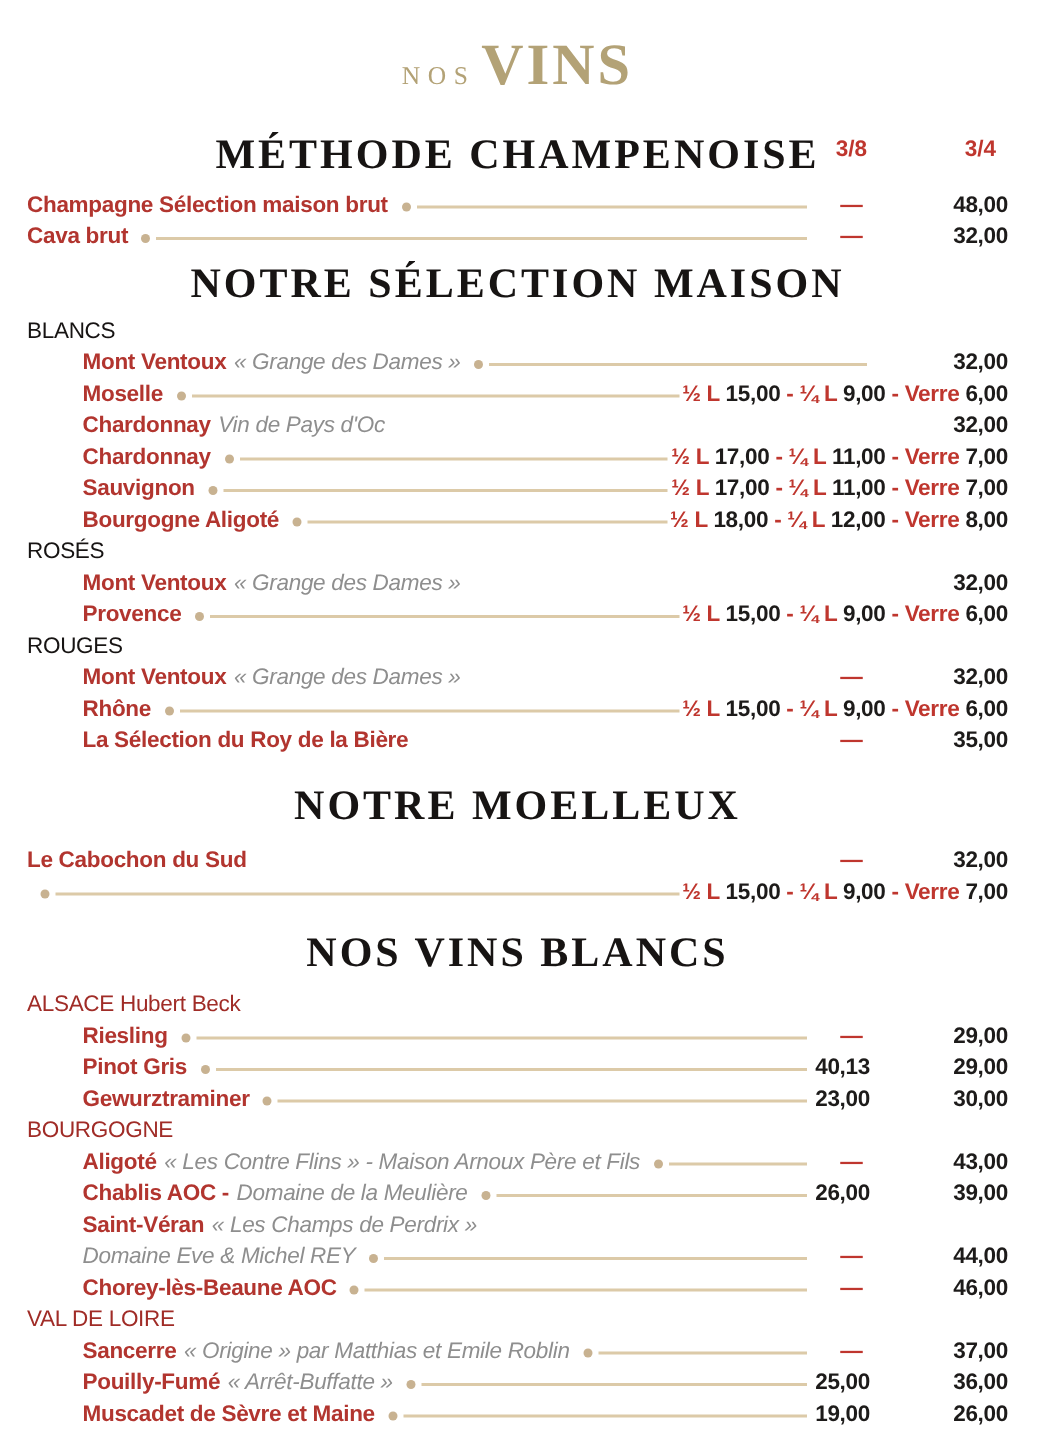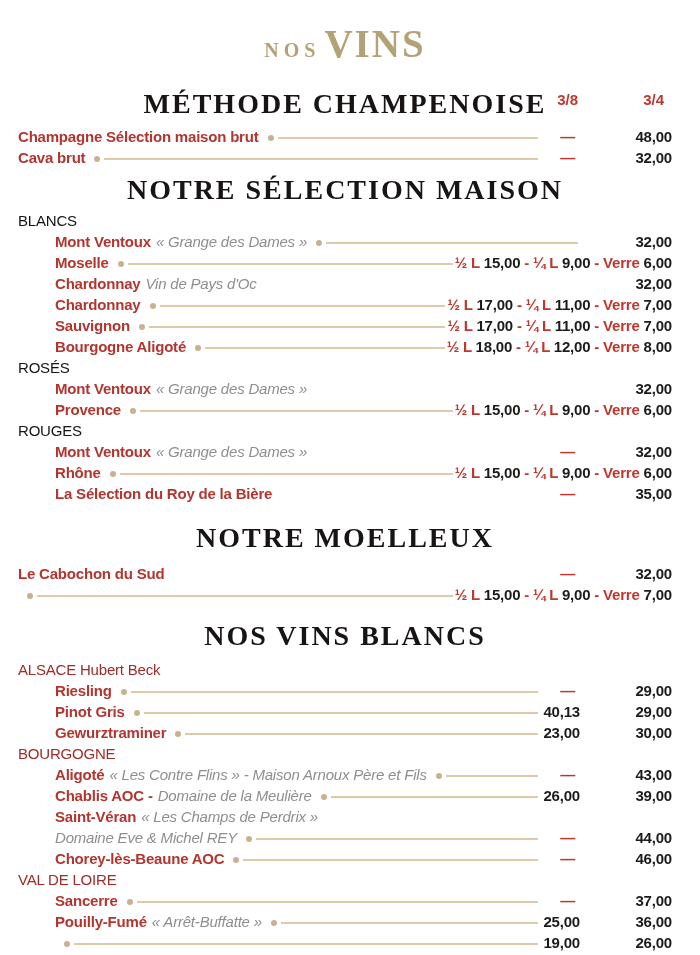--- a/index.html
+++ b/index.html
@@ -22,21 +22,21 @@
     font-family:"Liberation Sans",sans-serif;
     background:var(--bg);
   }
   .title{
     text-align:center;
     font-family:"Liberation Serif",serif;
     color:var(--title-gold);
     margin:4px 0 0 0;
     line-height:44px;height:46px;
   }
-  .t-nos{font-size:20px;letter-spacing:5px;font-weight:700;}
+  .t-nos{font-size:17px;letter-spacing:5px;font-weight:400;}
   .t-vins{font-size:39px;letter-spacing:2px;font-weight:600;}
   .heading{
     position:relative;text-align:center;
     font-family:"Liberation Serif",serif;
     font-size:28px;line-height:31px;letter-spacing:2px;font-weight:600;
     color:var(--heading-black);
     white-space:nowrap;
   }
   .s0 .heading{margin:20px 0 7px 0;}
   .s1 .heading{margin:6px 0 5px 0;}
@@ -294,38 +294,40 @@
               <span class="line"></span>
             </span>
             <span class="mid dash">—</span>
             <span class="price">46,00</span>
           </div>
         </div>
         <div class="group-label red-label">VAL DE LOIRE</div>
         <div class="rows indent">
           <div class="row">
             <span class="wine-name">Sancerre</span>
+            <span class="wine-subtitle">« Origine » par Matthias et Emile Roblin</span>
             <span class="leader">
               <span class="dot"></span>
               <span class="line"></span>
             </span>
             <span class="mid dash">—</span>
             <span class="price">37,00</span>
           </div>
           <div class="row">
             <span class="wine-name">Pouilly-Fumé</span>
             <span class="wine-subtitle">« Arrêt-Buffatte »</span>
             <span class="leader">
               <span class="dot"></span>
               <span class="line"></span>
             </span>
             <span class="mid">25,00</span>
             <span class="price">36,00</span>
           </div>
           <div class="row">
+            <span class="wine-name">Muscadet de Sèvre et Maine</span>
             <span class="leader">
               <span class="dot"></span>
               <span class="line"></span>
             </span>
             <span class="mid">19,00</span>
             <span class="price">26,00</span>
           </div>
         </div>
       </div>
     </div>

